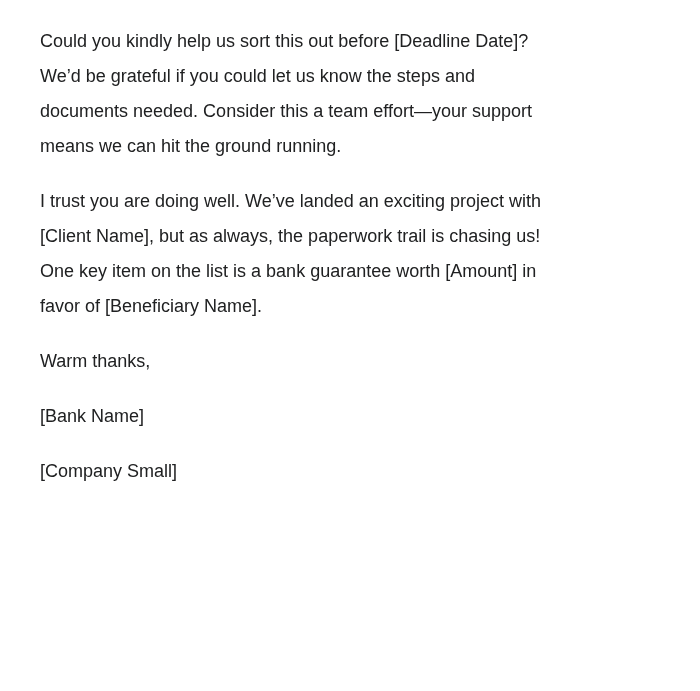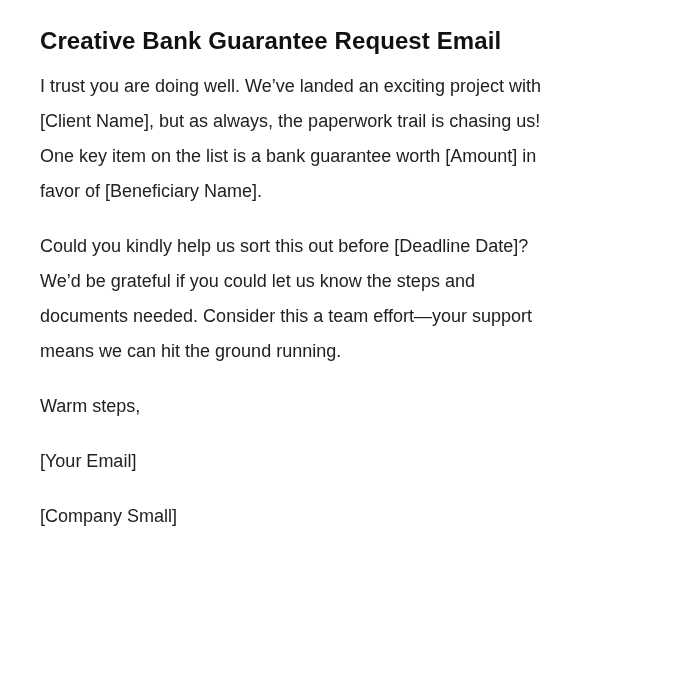--- a/index.html
+++ b/index.html
@@ -32,32 +32,31 @@
     line-height: 35px;
     font-weight: 400;
     margin: 0 0 20px 0;
     white-space: pre-line;
   }
 </style>
 </head>
 <body>
 
 <div class="doc">
-  <h1 class="doc-title">Creative Bank Guarantee Request Email</h1>
 
 
+
+  <p class="para">Could you kindly help us sort this out before [Deadline Date]?
+We’d be grateful if you could let us know the steps and
+documents needed. Consider this a team effort—your support
+means we can hit the ground running.</p>
 
   <p class="para">I trust you are doing well. We’ve landed an exciting project with
 [Client Name], but as always, the paperwork trail is chasing us!
 One key item on the list is a bank guarantee worth [Amount] in
 favor of [Beneficiary Name].</p>
 
-  <p class="para">Could you kindly help us sort this out before [Deadline Date]?
-We’d be grateful if you could let us know the steps and
-documents needed. Consider this a team effort—your support
-means we can hit the ground running.</p>
+  <p class="line">Warm thanks,</p>
 
-  <p class="line">Warm steps,</p>
-
-  <p class="line">[Your Email]</p>
+  <p class="line">[Bank Name]</p>
 
   <p class="line">[Company Small]</p>
 </div>
 
 </body></html>

